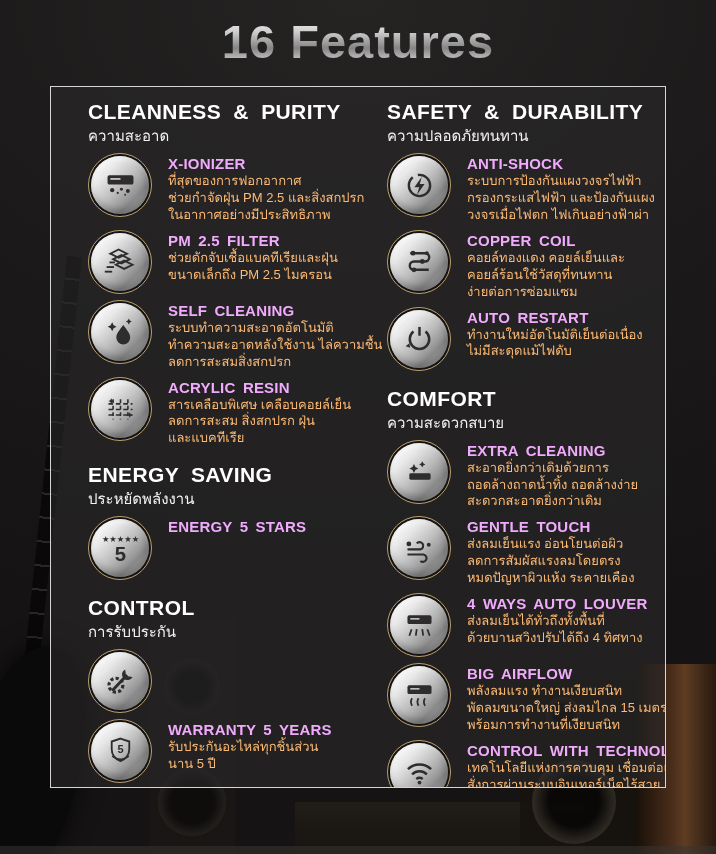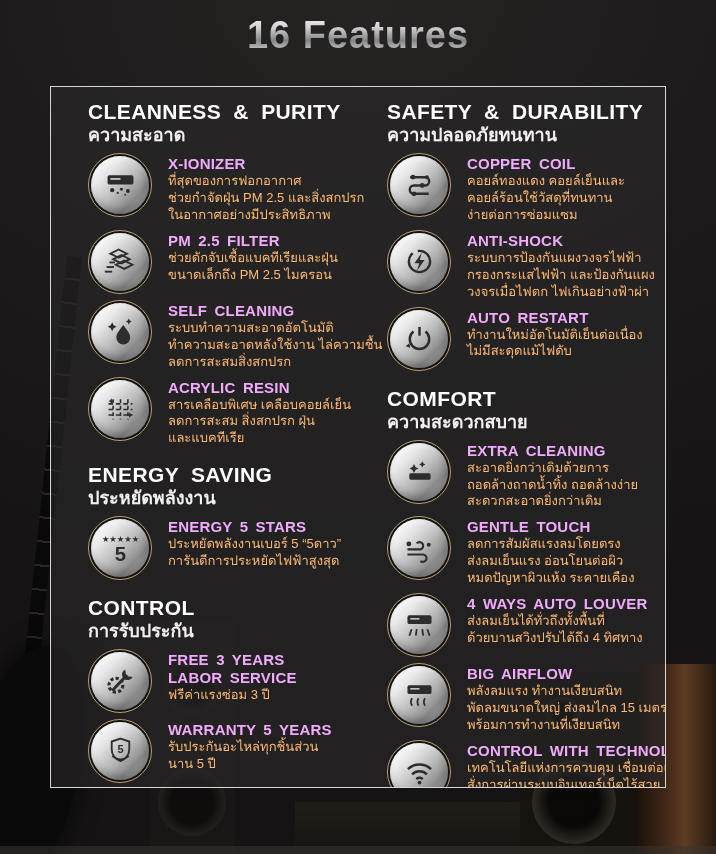--- a/index.html
+++ b/index.html
@@ -27,36 +27,36 @@
     background:radial-gradient(circle,#060505 40%,#2d2722 70%,#060505 76%);}
   .speaker-right:after{content:"";position:absolute;left:12px;bottom:10px;width:84px;height:84px;border-radius:50%;
     background:radial-gradient(circle,#080706 42%,#363028 72%,#080706 78%);}
   .cabinet-right{right:0;bottom:0;width:78px;height:190px;
     background:linear-gradient(90deg,#1d1209 0%,#55331c 45%,#6b4426 60%,#2a1a0e 100%);opacity:.85;}
   .floor{left:0;right:0;bottom:0;height:8px;background:#393431;opacity:.55;}
 
   
   .main-title{
     position:absolute;top:14px;left:0;width:100%;margin:0;text-align:center;
-    font-size:38px;font-weight:700;letter-spacing:1px;
+    font-size:47px;font-weight:700;letter-spacing:1px;
     background:linear-gradient(180deg,#f5f5f5 5%,#cfcfcf 32%,#848484 62%,#e4e4e4 95%);
     -webkit-background-clip:text;background-clip:text;color:transparent;
   }
 
   
   .panel{position:absolute;left:50px;top:86px;width:616px;height:702px;box-sizing:border-box;
     border:1px solid rgba(246,246,246,.85);background:rgba(42,40,42,.62);overflow:hidden;}
   .col{position:absolute;top:13px;}
   .col-left{left:37px;width:272px;}
   .col-right{left:336px;width:280px;}
 
   .sec + .sec{margin-top:16px;}
   .sec-h{margin:0;font-size:21px;line-height:1.1;font-weight:700;color:#ffffff;
     letter-spacing:.4px;word-spacing:6px;white-space:nowrap;}
-  .sec-sub{font-size:18px;line-height:19px;font-weight:700;color:#f3f1ef;margin:3px 0 8px;}
+  .sec-sub{font-size:15px;line-height:19px;font-weight:400;color:#f3f1ef;margin:3px 0 8px;}
 
   .feature{display:flex;gap:16px;align-items:flex-start;margin-bottom:6px;}
   .fcircle{flex:none;width:64px;height:64px;border-radius:50%;box-sizing:border-box;
     border:1px solid #bda26f;background:#141212;padding:2px;}
   .fcircle-inner{width:100%;height:100%;border-radius:50%;display:flex;align-items:center;justify-content:center;
     background:linear-gradient(135deg,#ffffff 0%,#e9e9e9 28%,#bdbdbd 52%,#8d8d8d 74%,#cfcfcf 100%);
     box-shadow:inset -2px -4px 7px rgba(0,0,0,.28), inset 2px 3px 5px rgba(255,255,255,.5);}
   .icon svg{width:37px;height:37px;display:block;}
   .f-text{padding-top:2px;min-width:0;}
   .f-title{font-size:15px;line-height:17px;font-weight:700;color:#f0abfc;
@@ -193,47 +193,36 @@
               <span class="icon">
                 <svg viewBox="0 0 40 40">
                   <text x="20" y="13" text-anchor="middle" font-size="9" fill="#2e2c2c" font-family="DejaVu Sans, sans-serif">★★★★★</text>
                   <text x="20" y="33" text-anchor="middle" font-size="22" font-weight="bold" fill="#2e2c2c" font-family="Liberation Sans, sans-serif">5</text>
                 </svg>
               </span>
             </div>
           </div>
           <div class="f-text">
             <div class="f-title">ENERGY 5 STARS</div>
-            <div class="f-desc">
-              <div>ประหยัดพลังงานเบอร์ 5 “5ดาว”</div>
-              <div>การันตีการประหยัดไฟฟ้าสูงสุด</div>
-            </div>
           </div>
         </div>
       </section>
       <section class="sec">
         <h2 class="sec-h">CONTROL</h2>
         <div class="sec-sub">การรับประกัน</div>
         <div class="feature">
           <div class="fcircle">
             <div class="fcircle-inner">
               <span class="icon">
                 <svg viewBox="0 0 40 40">
                   <circle cx="15" cy="24" r="7.5" fill="none" stroke="#2e2c2c" stroke-width="3.4" stroke-dasharray="3.4 2.4"></circle>
                   <path d="M11 30 L27 13" stroke="#2e2c2c" stroke-width="3.2"></path>
                   <path d="M25 7 a6 6 0 1 0 8 8 l-5.2 -0.8 -2 -2 z" fill="#2e2c2c"></path>
                 </svg>
               </span>
-            </div>
-          </div>
-          <div class="f-text">
-            <div class="f-title">FREE 3 YEARS</div>
-            <div class="f-title">LABOR SERVICE</div>
-            <div class="f-desc">
-              <div>ฟรีค่าแรงซ่อม 3 ปี</div>
             </div>
           </div>
         </div>
         <div class="feature">
           <div class="fcircle">
             <div class="fcircle-inner">
               <span class="icon">
                 <svg viewBox="0 0 40 40">
                   <path d="M20 6 l9.5 3.2 v8.3 c0 6.5 -4.2 10.6 -9.5 12.8 c-5.3 -2.2 -9.5 -6.3 -9.5 -12.8 v-8.3 z" fill="none" stroke="#2e2c2c" stroke-width="2"></path>
                   <text x="20" y="21.5" text-anchor="middle" font-size="12" font-weight="bold" fill="#2e2c2c" font-family="Liberation Sans, sans-serif">5</text>
@@ -272,20 +261,40 @@
       </section>
     </div>
   <div class="col col-right" id="col-right">
       <section class="sec">
         <h2 class="sec-h">SAFETY &amp; DURABILITY</h2>
         <div class="sec-sub">ความปลอดภัยทนทาน</div>
         <div class="feature">
           <div class="fcircle">
             <div class="fcircle-inner">
               <span class="icon">
+                <svg viewBox="0 0 40 40">
+                  <circle cx="20" cy="20" r="11.5" fill="none" stroke="#2e2c2c" stroke-width="2.6" stroke-dasharray="46 6"></circle>
+                  <path d="M22.5 10.5 l-8 11.5 h5.2 l-2.4 8 8.2 -11.5 h-5.2 z" fill="#2e2c2c"></path>
+                </svg>
+              </span>
+            </div>
+          </div>
+          <div class="f-text">
+            <div class="f-title">ANTI-SHOCK</div>
+            <div class="f-desc">
+              <div>ระบบการป้องกันแผงวงจรไฟฟ้า</div>
+              <div>กรองกระแสไฟฟ้า และป้องกันแผง</div>
+              <div>วงจรเมื่อไฟตก ไฟเกินอย่างฟ้าผ่า</div>
+            </div>
+          </div>
+        </div>
+        <div class="feature">
+          <div class="fcircle">
+            <div class="fcircle-inner">
+              <span class="icon">
                 <svg viewBox="0 0 40 40" fill="none" stroke="#2e2c2c" stroke-width="2.6">
                   <path d="M10 11 h16 a4.5 4.5 0 0 1 0 9 h-12 a4.5 4.5 0 0 0 0 9 h16"></path>
                   <circle cx="13" cy="11" r="2.6" fill="#2e2c2c" stroke="none"></circle>
                   <circle cx="28" cy="11" r="2" fill="#2e2c2c" stroke="none"></circle>
                   <circle cx="23" cy="20" r="2.6" fill="#2e2c2c" stroke="none"></circle>
                   <circle cx="14" cy="29" r="2.6" fill="#2e2c2c" stroke="none"></circle>
                 </svg>
               </span>
             </div>
           </div>
@@ -295,40 +304,20 @@
               <div>คอยล์ทองแดง คอยล์เย็นและ</div>
               <div>คอยล์ร้อนใช้วัสดุที่ทนทาน</div>
               <div>ง่ายต่อการซ่อมแซม</div>
             </div>
           </div>
         </div>
         <div class="feature">
           <div class="fcircle">
             <div class="fcircle-inner">
               <span class="icon">
-                <svg viewBox="0 0 40 40">
-                  <circle cx="20" cy="20" r="11.5" fill="none" stroke="#2e2c2c" stroke-width="2.6" stroke-dasharray="46 6"></circle>
-                  <path d="M22.5 10.5 l-8 11.5 h5.2 l-2.4 8 8.2 -11.5 h-5.2 z" fill="#2e2c2c"></path>
-                </svg>
-              </span>
-            </div>
-          </div>
-          <div class="f-text">
-            <div class="f-title">ANTI-SHOCK</div>
-            <div class="f-desc">
-              <div>ระบบการป้องกันแผงวงจรไฟฟ้า</div>
-              <div>กรองกระแสไฟฟ้า และป้องกันแผง</div>
-              <div>วงจรเมื่อไฟตก ไฟเกินอย่างฟ้าผ่า</div>
-            </div>
-          </div>
-        </div>
-        <div class="feature">
-          <div class="fcircle">
-            <div class="fcircle-inner">
-              <span class="icon">
                 <svg viewBox="0 0 40 40" fill="none" stroke="#2e2c2c" stroke-width="2.7">
                   <path d="M26.5 12.5 a10.5 10.5 0 1 1 -13 0"></path>
                   <path d="M20 7.5 v9.5"></path>
                   <path d="M9 25 l-4 3.4 5 1.6 z" fill="#2e2c2c" stroke="none"></path>
                 </svg>
               </span>
             </div>
           </div>
           <div class="f-text">
             <div class="f-title">AUTO RESTART</div>
@@ -372,22 +361,22 @@
                   <path d="M7 26.5 h17 a4 4 0 1 1 -3 7"></path>
                   <circle cx="8.5" cy="15" r="2.6" fill="#2e2c2c" stroke="none"></circle>
                   <circle cx="30" cy="16" r="2.1" fill="#2e2c2c" stroke="none"></circle>
                 </svg>
               </span>
             </div>
           </div>
           <div class="f-text">
             <div class="f-title">GENTLE TOUCH</div>
             <div class="f-desc">
+              <div>ส่งลมเย็นแรง อ่อนโยนต่อผิว</div>
               <div>ลดการสัมผัสแรงลมโดยตรง</div>
-              <div>ส่งลมเย็นแรง อ่อนโยนต่อผิว</div>
               <div>หมดปัญหาผิวแห้ง ระคายเคือง</div>
             </div>
           </div>
         </div>
         <div class="feature">
           <div class="fcircle">
             <div class="fcircle-inner">
               <span class="icon">
                 <svg viewBox="0 0 40 40">
                   <rect x="7" y="9" width="26" height="9.5" rx="2" fill="#2e2c2c"></rect>

